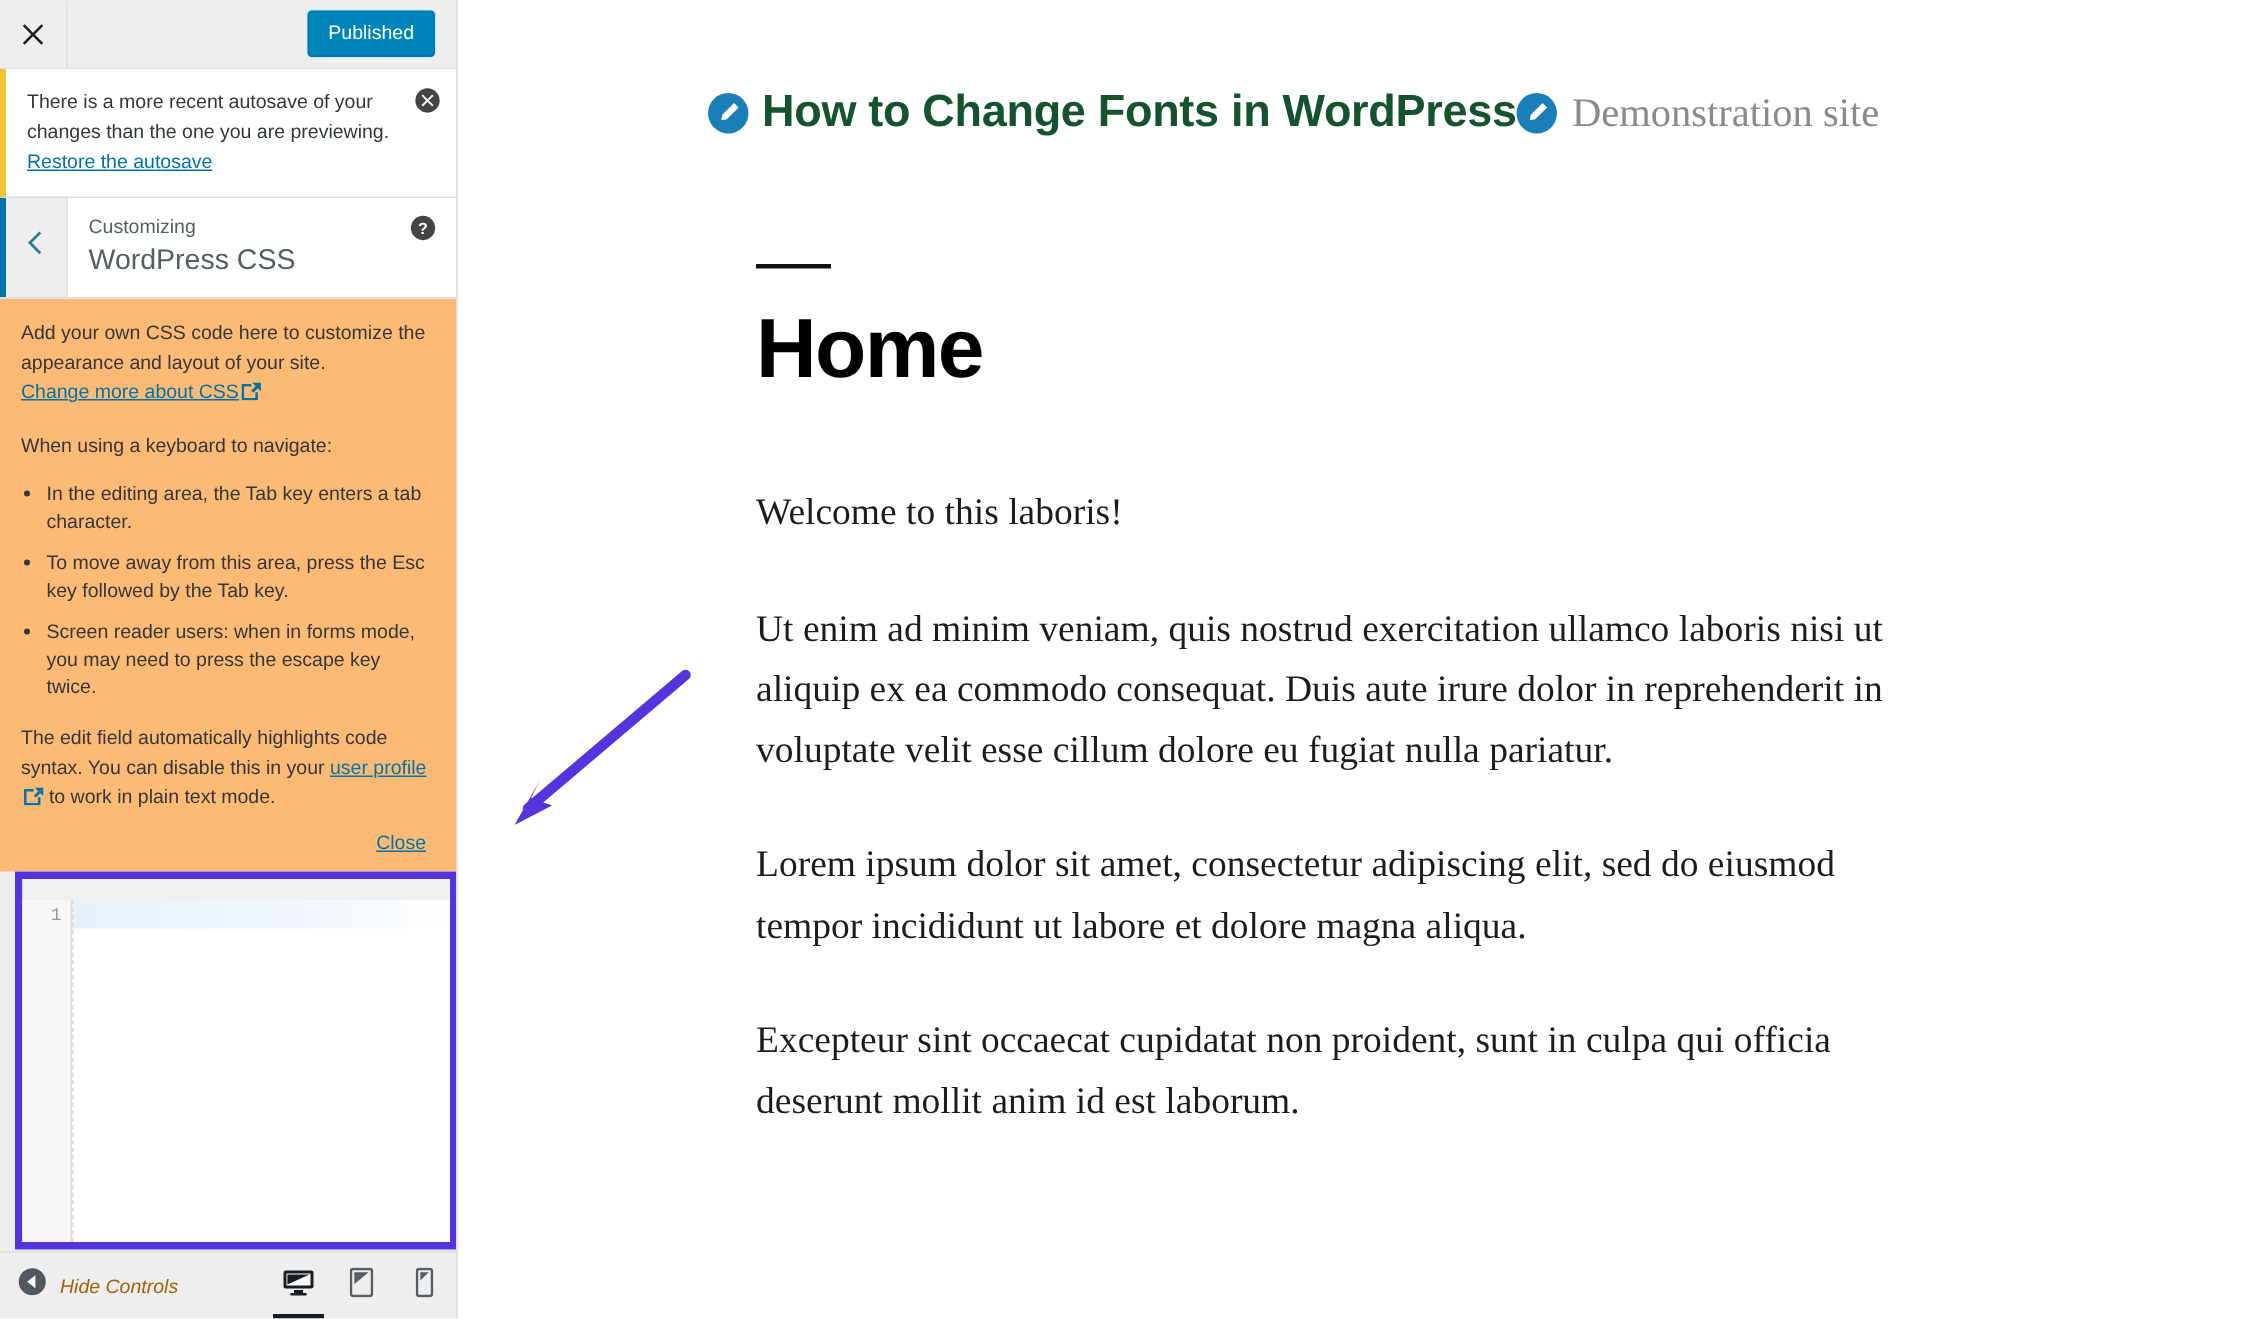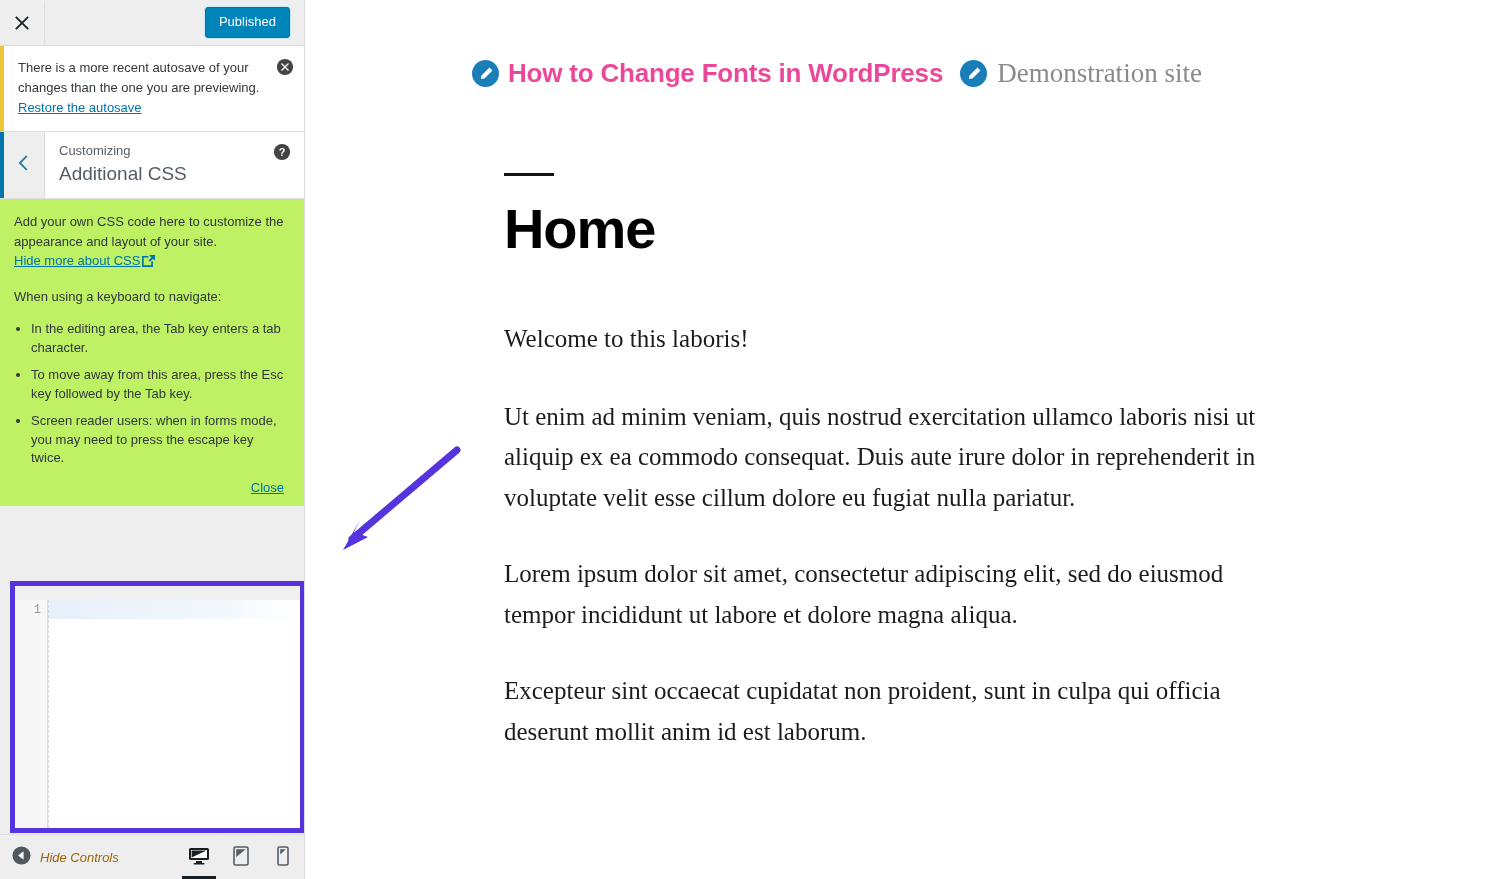--- a/index.html
+++ b/index.html
@@ -122,21 +122,21 @@
   }
   .panel-help {
     position: absolute;
     right: 13px; top: 11px;
     width: 18px; height: 18px;
     cursor: pointer;
   }
 
   
   .panel-body {
-    background: #bef264;
+    background: #fdba74;
     padding: 13px 14px 10px 14px;
     box-sizing: border-box;
   }
   .panel-body p {
     margin: 0 0 14px 0;
     font-size: 13px;
     line-height: 1.5;
     color: #32373c;
   }
   .panel-body a {
@@ -291,26 +291,25 @@
   .edit-pin {
     width: 27px; height: 27px;
     border-radius: 50%;
     background: #1a7eb8;
     display: inline-flex;
     align-items: center; justify-content: center;
     flex: 0 0 auto;
     cursor: pointer;
   }
   .site-title {
-    font-size: 26px;
+    font-size: 30px;
     font-weight: 700;
-    color: #ec4899;
+    color: #14532d;
     letter-spacing: -0.2px;
     margin-left: 9px;
-    margin-right: 17px;
     font-family: "Liberation Sans", sans-serif;
     white-space: nowrap;
   }
   .site-tagline {
     font-size: 27px;
     color: #8a8a8a;
     font-family: "Liberation Serif", serif;
     margin-left: 10px;
     white-space: nowrap;
   }
@@ -386,45 +385,51 @@
     <div class="panel-head">
       <div class="panel-back">
         <span>
           <svg width="12" height="18" viewBox="0 0 12 18">
             <path d="M9.5 1.6L8.2 0.3 0.6 7.9l7.6 7.6 1.3-1.3-6.3-6.3z" fill="#2b7aa1"></path>
           </svg>
         </span>
       </div>
       <div class="panel-titles">
         <div class="panel-sub">Customizing</div>
-        <div class="panel-title">Additional CSS</div>
+        <div class="panel-title">WordPress CSS</div>
       </div>
       <span class="panel-help">
         <svg width="18" height="18" viewBox="0 0 20 20">
           <circle cx="10" cy="10" r="9" fill="#444444"></circle>
           <text x="10" y="14.5" font-size="12" font-family="Liberation Sans, sans-serif" font-weight="bold" fill="#ffffff" text-anchor="middle">?</text>
         </svg>
       </span>
     </div>
 
     <div class="panel-body">
       <p>
         <span>Add your own CSS code here to customize the appearance and layout of your site.</span>
         <br>
-        <a href="#">Hide more about CSS</a><span class="ext-icon"><svg width="13" height="12" viewBox="0 0 14 13">
+        <a href="#">Change more about CSS</a><span class="ext-icon"><svg width="13" height="12" viewBox="0 0 14 13">
               <path d="M0 1h7v1.8H1.8v8.4H10V7h1.8v5.9H0z" fill="#0073aa"></path>
               <path d="M7.6 0H14v6.3l-2.2-2.2-3.2 3.2L7 5.9l3.2-3.2z" fill="#0073aa"></path>
             </svg></span>
       </p>
       <p>When using a keyboard to navigate:</p>
       <ul>
         <li>In the editing area, the Tab key enters a tab character.</li>
         <li>To move away from this area, press the Esc key followed by the Tab key.</li>
         <li>Screen reader users: when in forms mode, you may need to press the escape key twice.</li>
       </ul>
+      <p>
+        <span>The edit field automatically highlights code syntax. You can disable this in your </span><a href="#">user profile</a><span class="ext-icon"><svg width="13" height="12" viewBox="0 0 14 13">
+              <path d="M0 1h7v1.8H1.8v8.4H10V7h1.8v5.9H0z" fill="#0073aa"></path>
+              <path d="M7.6 0H14v6.3l-2.2-2.2-3.2 3.2L7 5.9l3.2-3.2z" fill="#0073aa"></path>
+            </svg></span><span> to work in plain text mode.</span>
+      </p>
       <div class="close-link-row">
         <a class="close-link" href="#">Close</a>
       </div>
     </div>
 
     <div class="editor-wrap">
       <div class="editor-inner">
         <div class="editor-topstrip"></div>
         <div class="editor-area">
           <div class="gutter">

